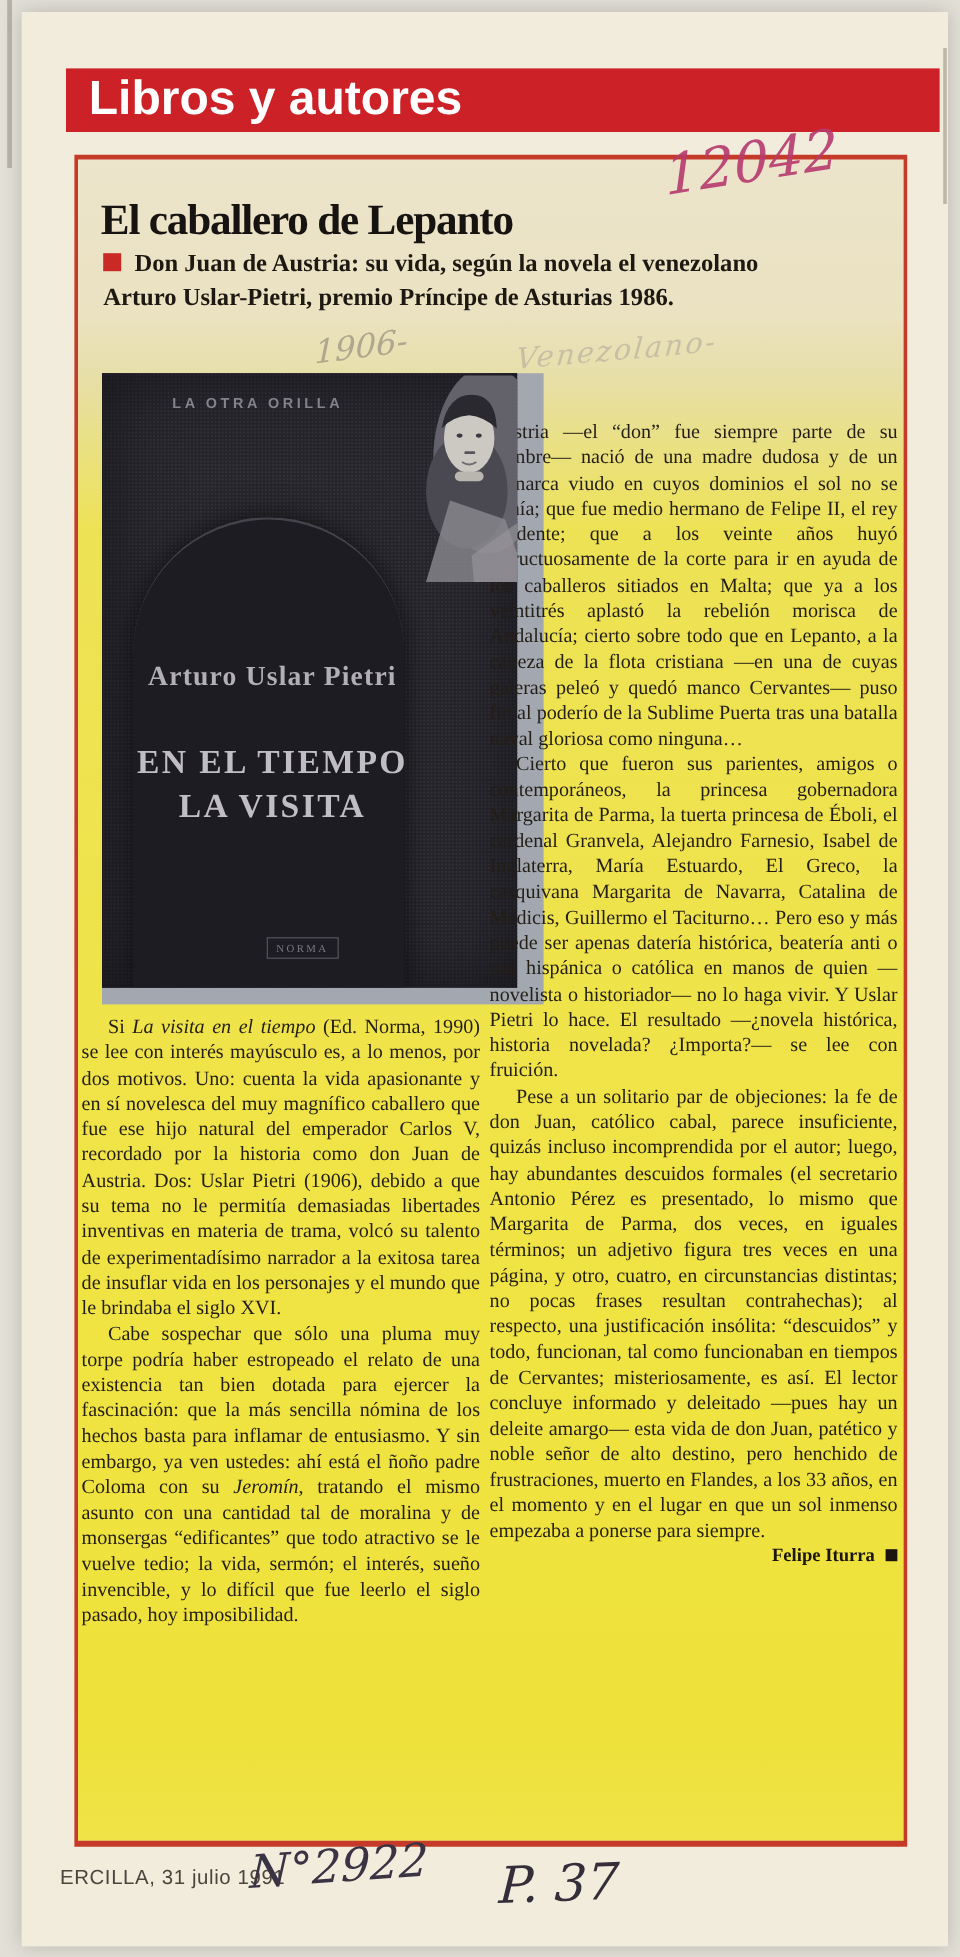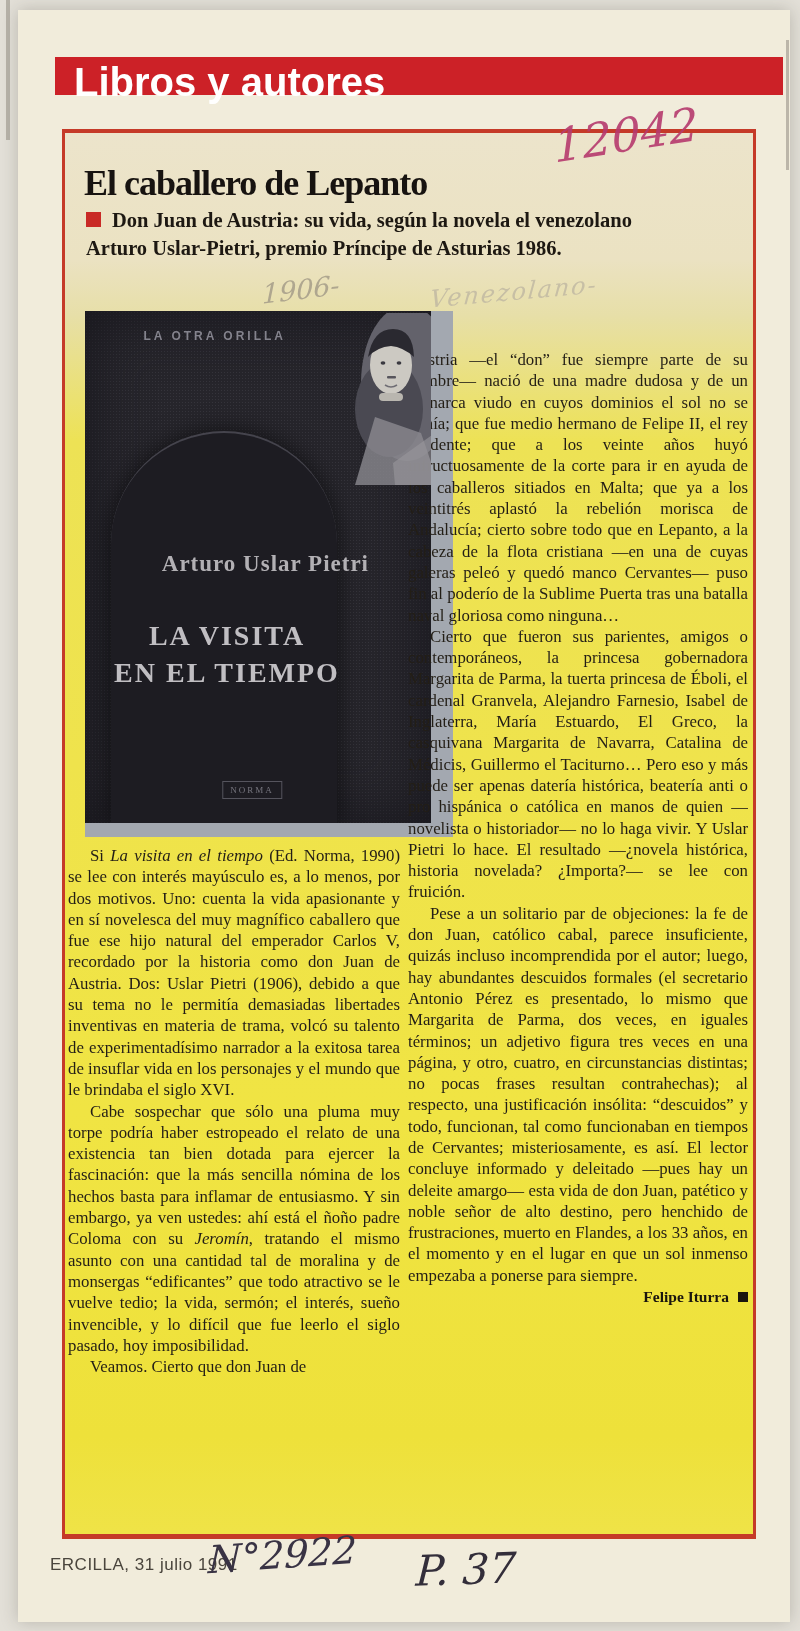--- a/index.html
+++ b/index.html
@@ -5,21 +5,21 @@
   html,body{margin:0;padding:0;}
   .canvas{position:relative;width:800px;height:1631px;background:#e3e0d8;overflow:hidden;
           font-family:"Liberation Serif",serif;}
   .paper{position:absolute;left:18px;top:10px;width:772px;height:1612px;
          background:#f1ecdb;box-shadow:0 0 16px rgba(60,55,45,.25);}
   .scan-edge{position:absolute;background:#8f8a80;opacity:.55;}
   .edge-l{left:6px;top:0;width:4px;height:140px;}
   .edge-r{left:786px;top:40px;width:3px;height:130px;}
 
   
-  .banner{position:absolute;left:55px;top:57px;width:728px;height:38px;background:#cc2127;}
+  .banner{position:absolute;left:55px;top:57px;width:728px;height:53px;background:#cc2127;}
   .banner-label{position:absolute;left:19px;top:3px;color:#fff;
         font-family:"Liberation Sans",sans-serif;font-weight:bold;font-size:40px;letter-spacing:0px;}
 
   
   .article-box{position:absolute;left:62px;top:129px;width:694px;height:1410px;box-sizing:border-box;
         border:3px solid #c53a28;border-top-width:4px;border-bottom-width:5px;
         background:linear-gradient(180deg,#ece4cb 0%,#ebe2c2 9%,#e7dfa8 13%,#ede255 22%,
                    #efe34c 45%,#f0e443 70%,#eee13a 93%,#efe347 100%);}
 
   .headline{position:absolute;left:84px;top:141px;width:660px;color:#171310;
@@ -42,21 +42,21 @@
   .cover{position:absolute;left:85px;top:311px;width:368px;height:526px;background:#a3a8b0;}
   .cover-inner{position:absolute;left:0;top:0;right:22px;bottom:14px;background:#26252b;
         background-image:radial-gradient(#35343b 1px,transparent 1px);background-size:3px 3px;
         box-shadow:inset 0 0 60px #17161c;overflow:hidden;}
   .cover-collection{position:absolute;left:0;top:18px;width:75%;text-align:center;
         font-family:"Liberation Sans",sans-serif;font-weight:bold;font-size:12px;
         letter-spacing:3px;color:#84838d;}
   .cover-arch{position:absolute;left:26px;top:120px;width:226px;height:392px;
         border-radius:113px 113px 0 0;background:#1d1c22;border-top:2px solid #45444d;
         box-shadow:0 0 24px rgba(0,0,0,.6);}
-  .cover-author{position:absolute;left:0;top:240px;width:284px;text-align:right;
+  .cover-author{position:absolute;left:0;top:240px;width:284px;text-align:center;
         font-weight:bold;font-size:23px;color:#b2b0b4;letter-spacing:1px;}
   .cover-title{position:absolute;left:0;top:306px;width:284px;text-align:center;
         font-weight:bold;font-size:28px;line-height:37px;color:#c0bec2;letter-spacing:2px;}
   .cover-logo{position:absolute;left:50%;bottom:24px;transform:translateX(-60%);
         border:1px solid #55545d;color:#77767f;font-family:Liberation Serif, serif;
         font-size:9px;letter-spacing:2px;padding:3px 7px;}
   .portrait{position:absolute;left:250px;top:2px;width:110px;height:172px;z-index:2;}
 
   
   .col{position:absolute;font-size:16.8px;line-height:21.3px;color:#231e16;
@@ -112,32 +112,31 @@
           <path d="M33 44 Q38 16 58 16 Q78 16 79 44 Q68 34 56 33 Q42 34 33 44 Z" fill="#2a2930"></path>
           <ellipse cx="48" cy="50" rx="2.4" ry="1.8" fill="#3a3940"></ellipse>
           <ellipse cx="64" cy="50" rx="2.4" ry="1.8" fill="#3a3940"></ellipse>
           <rect x="52" y="63" width="9" height="2.4" rx="1" fill="#57555c"></rect>
           <path d="M50 72 Q56 76 62 72" stroke="#6f6d74" stroke-width="1.6" fill="none"></path>
           <rect x="44" y="80" width="24" height="8" rx="4" fill="#b9b6af"></rect>
         </svg>
       </div>
       <div class="cover-author">Arturo Uslar Pietri</div>
       <div class="cover-title">
+        <div>EN EL TIEMPO</div>
         <div>LA VISITA</div>
-        <div>EN EL TIEMPO</div>
       </div>
       <div class="cover-logo">NORMA</div>
     </div>
   </div>
 
   <div class="col col-left">
     <div>
         <p class="ind"><span>Si </span><em>La visita en el tiempo</em><span> (Ed. Norma, 1990) se lee con interés mayúsculo es, a lo menos, por dos motivos. Uno: cuenta la vida apasionante y en sí novelesca del muy magnífico caballero que fue ese hijo natural del emperador Carlos V, recordado por la historia como don Juan de Austria. Dos: Uslar Pietri (1906), debido a que su tema no le permitía demasiadas libertades inventivas en materia de trama, volcó su talento de experimentadísimo narrador a la exitosa tarea de insuflar vida en los personajes y el mundo que le brindaba el siglo XVI.</span></p>
         <p class="ind"><span>Cabe sospechar que sólo una pluma muy torpe podría haber estropeado el relato de una existencia tan bien dotada para ejercer la fascinación: que la más sencilla nómina de los hechos basta para inflamar de entusiasmo. Y sin embargo, ya ven ustedes: ahí está el ñoño padre Coloma con su </span><em>Jeromín</em><span>, tratando el mismo asunto con una cantidad tal de moralina y de monsergas “edificantes” que todo atractivo se le vuelve tedio; la vida, sermón; el interés, sueño invencible, y lo difícil que fue leerlo el siglo pasado, hoy imposibilidad.</span></p>
-        <p class="ind"><span>Veamos. Cierto que don Juan de</span></p>
       </div>
   </div>
 
   <div class="col col-right">
     <div>
         <p><span>Austria —el “don” fue siempre parte de su nombre— nació de una madre dudosa y de un monarca viudo en cuyos dominios el sol no se ponía; que fue medio hermano de Felipe II, el rey prudente; que a los veinte años huyó infructuosamente de la corte para ir en ayuda de los caballeros sitiados en Malta; que ya a los veintitrés aplastó la rebelión morisca de Andalucía; cierto sobre todo que en Lepanto, a la cabeza de la flota cristiana —en una de cuyas galeras peleó y quedó manco Cervantes— puso fin al poderío de la Sublime Puerta tras una batalla naval gloriosa como ninguna…</span></p>
         <p class="ind"><span>Cierto que fueron sus parientes, amigos o contemporáneos, la princesa gobernadora Margarita de Parma, la tuerta princesa de Éboli, el cardenal Granvela, Alejandro Farnesio, Isabel de Inglaterra, María Estuardo, El Greco, la casquivana Margarita de Navarra, Catalina de Médicis, Guillermo el Taciturno… Pero eso y más puede ser apenas datería histórica, beatería anti o pro hispánica o católica en manos de quien —novelista o historiador— no lo haga vivir. Y Uslar Pietri lo hace. El resultado —¿novela histórica, historia novelada? ¿Importa?— se lee con fruición.</span></p>
         <p class="ind"><span>Pese a un solitario par de objeciones: la fe de don Juan, católico cabal, parece insuficiente, quizás incluso incomprendida por el autor; luego, hay abundantes descuidos formales (el secretario Antonio Pérez es presentado, lo mismo que Margarita de Parma, dos veces, en iguales términos; un adjetivo figura tres veces en una página, y otro, cuatro, en circunstancias distintas; no pocas frases resultan contrahechas); al respecto, una justificación insólita: “descuidos” y todo, funcionan, tal como funcionaban en tiempos de Cervantes; misteriosamente, es así. El lector concluye informado y deleitado —pues hay un deleite amargo— esta vida de don Juan, patético y noble señor de alto destino, pero henchido de frustraciones, muerto en Flandes, a los 33 años, en el momento y en el lugar en que un sol inmenso empezaba a ponerse para siempre.</span></p>
       </div>
     <p class="byline"><span>Felipe Iturra</span><span class="endsq"></span></p>

